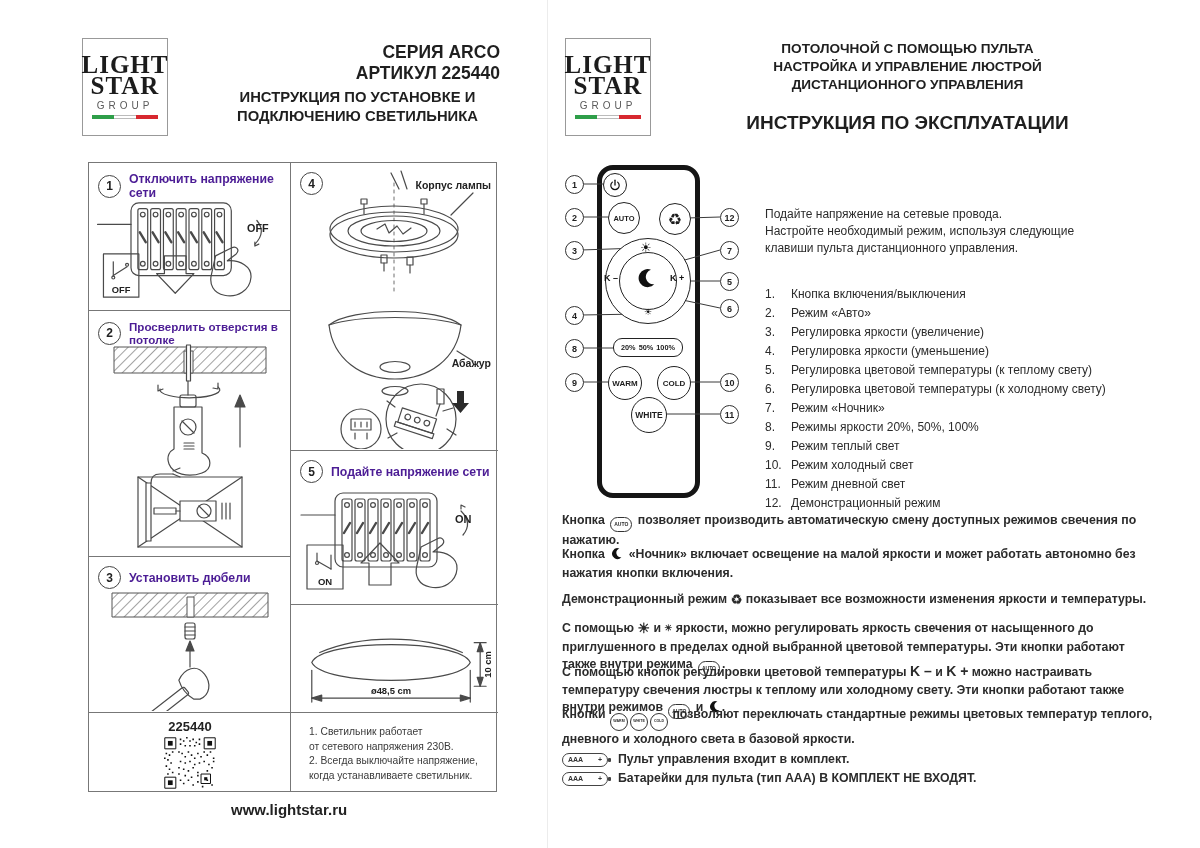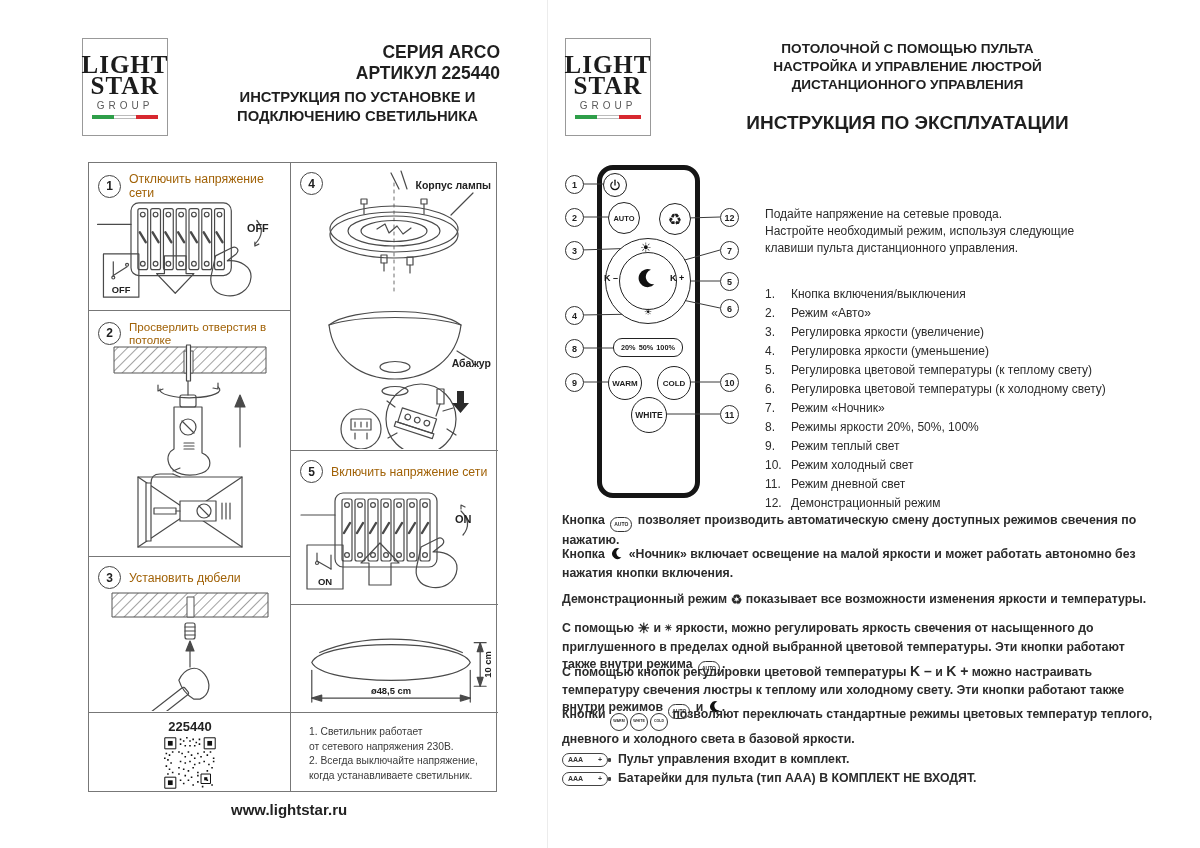--- a/index.html
+++ b/index.html
@@ -20,21 +20,21 @@
   
   .h-big{font-weight:bold;color:#1f1f1f;text-align:center;}
   
   .grid{left:88px;top:162px;width:409px;height:630px;border:1px solid #777;box-sizing:border-box;}
   .panel{position:absolute;box-sizing:border-box;}
   .br{border-right:1px solid #777;}
   .bb{border-bottom:1px solid #777;}
   .stephead{position:absolute;left:9px;top:9px;display:flex;align-items:center;gap:8px;}
   .stepnum{width:21px;height:21px;border:1.4px solid #444;border-radius:50%;display:flex;flex:none;
            align-items:center;justify-content:center;font-size:12px;font-weight:bold;color:#222;}
-  .steplabel{font-weight:normal;font-size:12.3px;color:#a16207;}
+  .steplabel{font-weight:bold;font-size:12.3px;color:#4c1d95;}
   svg.ill{position:absolute;}
   svg.ill *{vector-effect:non-scaling-stroke;}
   .sk{stroke:#4a4a4a;fill:none;stroke-width:1.2;stroke-linecap:round;stroke-linejoin:round;}
   .skt{font-family:"Liberation Sans",sans-serif;fill:#222;stroke:none;}
   
   .remote{left:560px;top:160px;width:200px;height:350px;}
   .remote-body{position:absolute;left:37px;top:5px;width:103px;height:333px;border:5px solid #151515;
                border-radius:16px;box-sizing:border-box;background:#fff;}
   .rc-btn{position:absolute;border:1.6px solid #222;border-radius:50%;background:#fff;z-index:3;
           display:flex;align-items:center;justify-content:center;font-weight:bold;color:#1c1c1c;}
@@ -279,21 +279,21 @@
         </g>
         <polygon points="166,224 173,224 173,236 178,236 169.5,246 161,236 166,236" fill="#2b2b2b"></polygon>
         <text class="skt" x="200" y="22" font-size="10.5" font-weight="bold" text-anchor="end">Корпус лампы</text>
         <text class="skt" x="200" y="200" font-size="10.5" font-weight="bold" text-anchor="end">Абажур</text>
       </svg>
     </div>
 
     <div class="panel bb" style="left:202px;top:288px;width:207px;height:154px;">
       <div class="stephead">
         <div class="stepnum">5</div>
-        <div class="steplabel">Включить напряжение сети</div>
+        <div class="steplabel">Подайте напряжение сети</div>
       </div>
       <svg class="ill" style="left:6px;top:30px;" width="195" height="120" viewBox="0 0 195 120">
         <g class="sk">
           <line x1="4" y1="34" x2="38" y2="34"></line>
           <rect x="38" y="12" width="102" height="74" rx="8"></rect>
           <g>
             <rect x="45" y="18" width="10" height="62" rx="2"></rect>
               <circle cx="50" cy="24" r="2.4"></circle>
               <circle cx="50" cy="74" r="2.4"></circle>
               <line x1="47" y1="52" x2="53" y2="42" stroke-width="2.4"></line>

